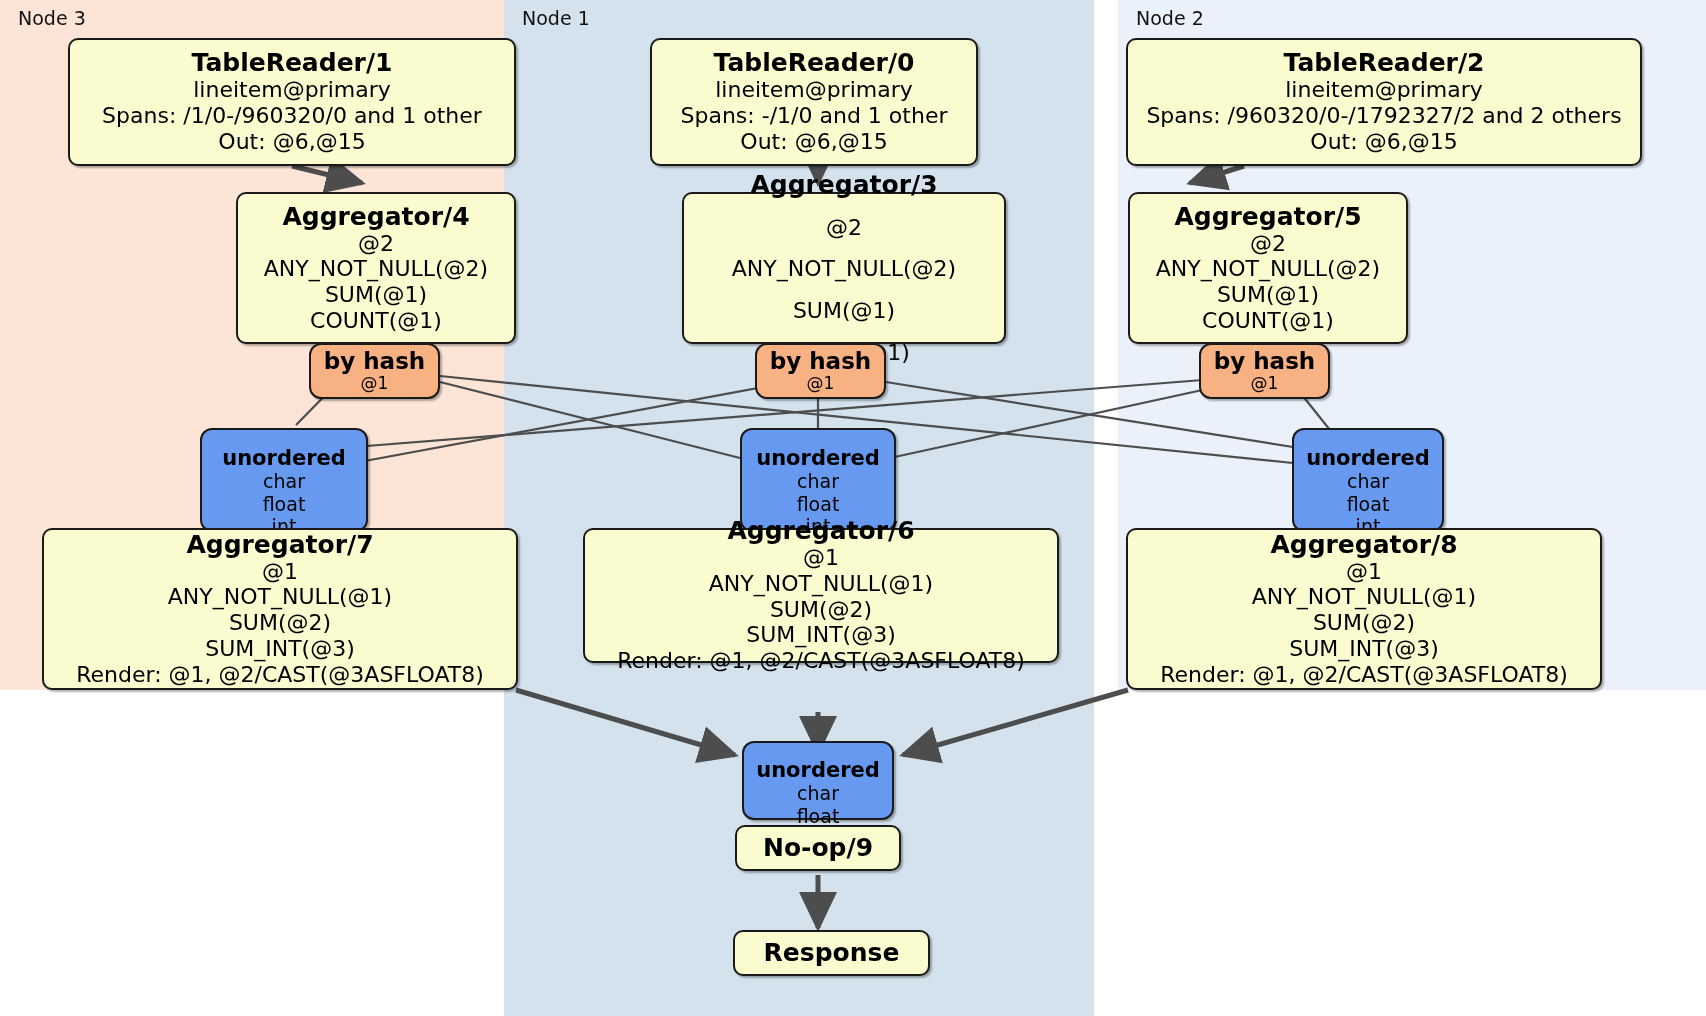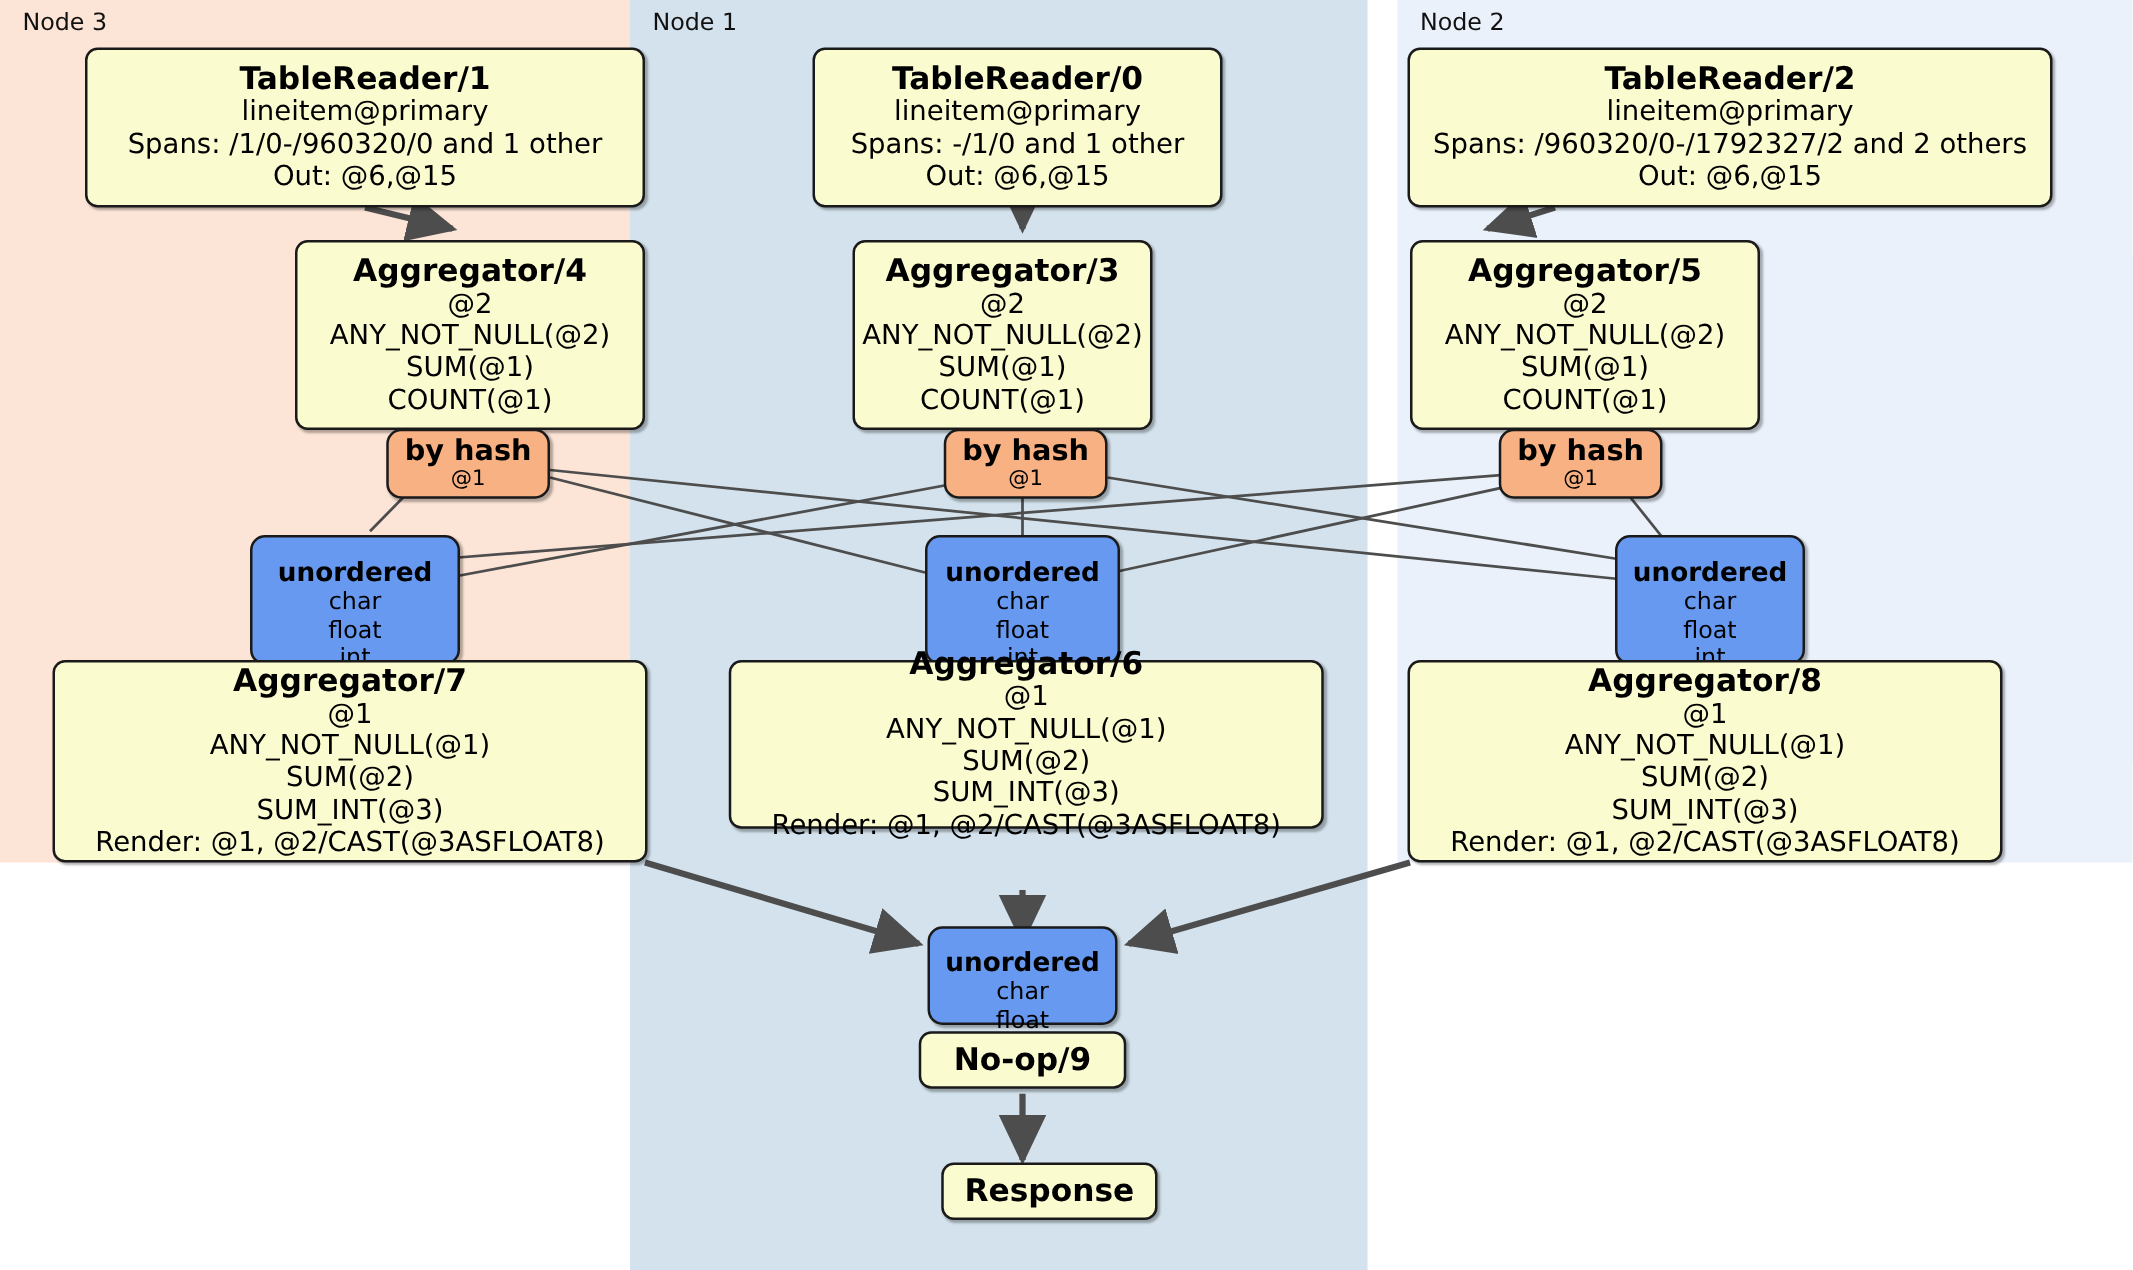--- a/index.html
+++ b/index.html
@@ -109,21 +109,21 @@
   </div>
 
   <div class="node proc" style="left:236px;top:192px;width:280px;height:152px;">
     <div class="ttl">Aggregator/4</div>
     <div class="det">@2</div>
     <div class="det">ANY_NOT_NULL(@2)</div>
     <div class="det">SUM(@1)</div>
     <div class="det">COUNT(@1)</div>
   </div>
 
-  <div class="node proc" style="left:682px;top:192px;width:240px;height:152px;">
+  <div class="node proc" style="left:682px;top:192px;width:324px;height:152px;gap:16px;">
     <div class="ttl">Aggregator/3</div>
     <div class="det">@2</div>
     <div class="det">ANY_NOT_NULL(@2)</div>
     <div class="det">SUM(@1)</div>
     <div class="det">COUNT(@1)</div>
   </div>
 
   <div class="node proc" style="left:1128px;top:192px;width:280px;height:152px;">
     <div class="ttl">Aggregator/5</div>
     <div class="det">@2</div>
@@ -198,17 +198,17 @@
   <div class="node sync" style="left:742px;top:741px;width:152px;height:79px;">
     <div class="ttl">unordered</div>
     <div class="det">char</div>
     <div class="det">float</div>
   </div>
 
   <div class="node proc small" style="left:735px;top:825px;width:166px;height:46px;">
     <div class="ttl">No-op/9</div>
   </div>
 
-  <div class="node proc small" style="left:733px;top:930px;width:173px;height:46px;margin-left:20px;">
+  <div class="node proc small" style="left:733px;top:930px;width:197px;height:46px;">
     <div class="ttl">Response</div>
   </div>
 
 </div>
 
 </body></html>

